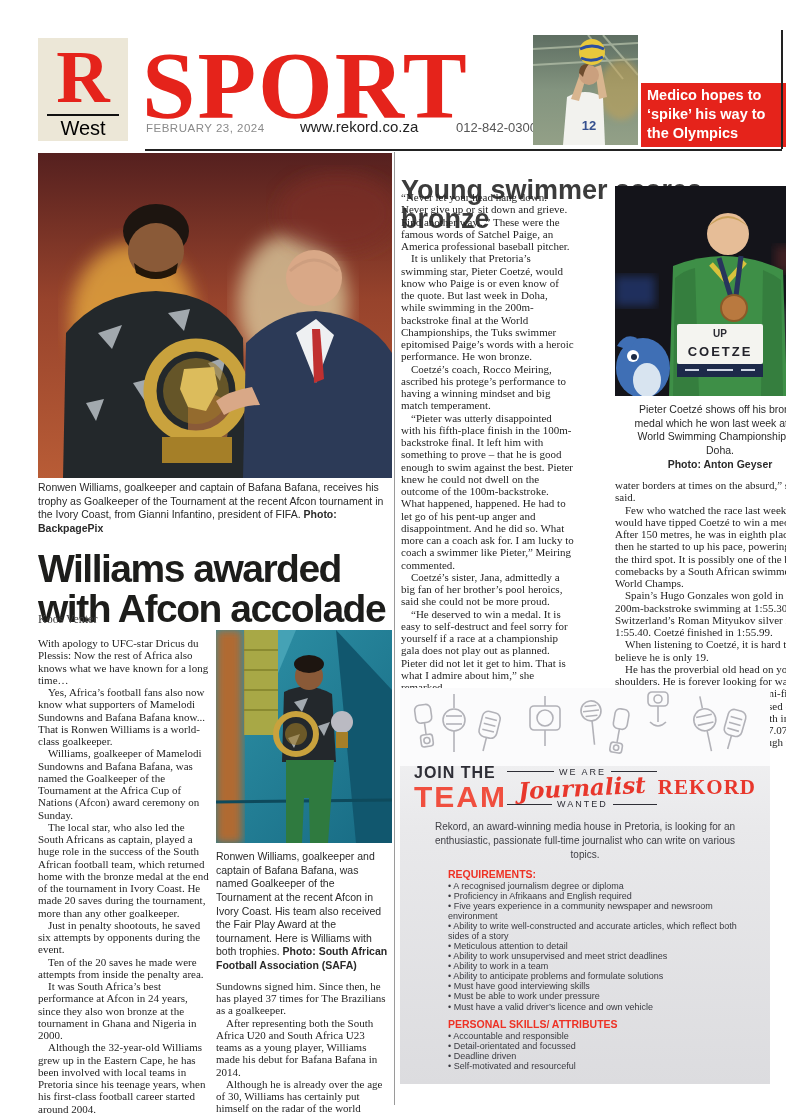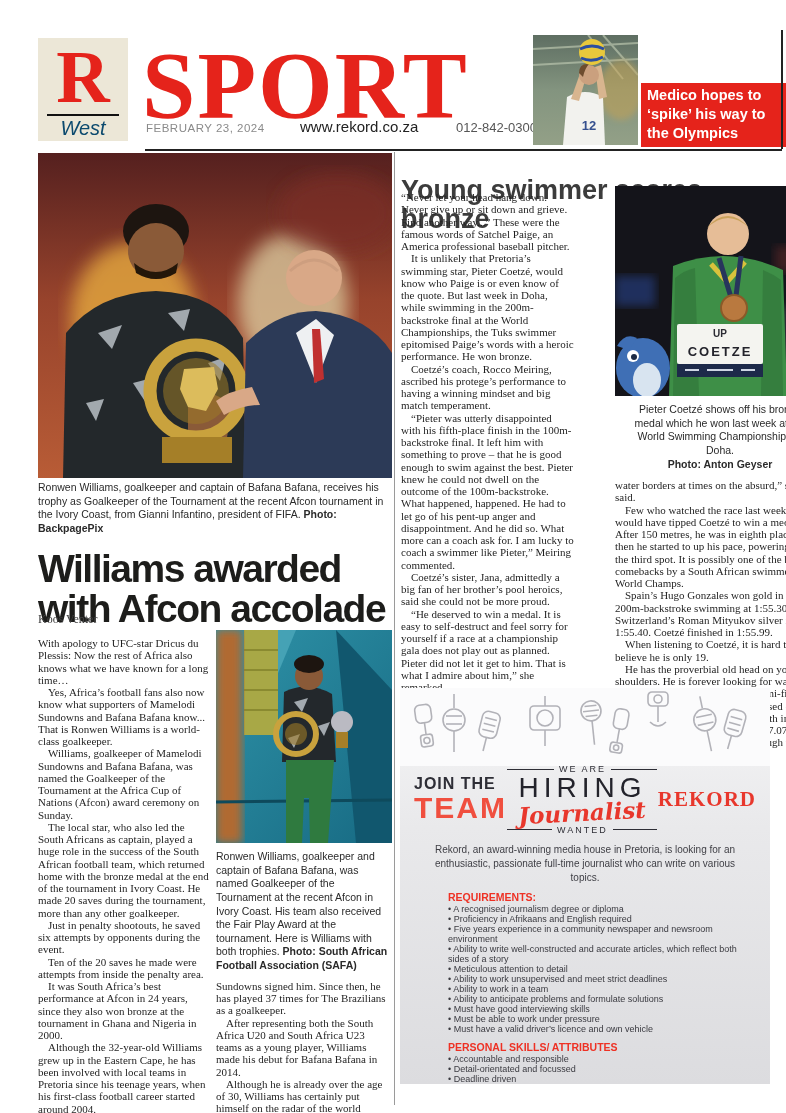--- a/index.html
+++ b/index.html
@@ -3,21 +3,21 @@
 <meta charset="utf-8">
 <style>
   html,body{margin:0;padding:0;background:#ffffff;}
   .page{position:relative;width:786px;height:1113px;background:#fff;overflow:hidden;
         font-family:"Liberation Serif",serif;color:#1f1f1f;}
 
   
   .logo{position:absolute;left:38px;top:38px;width:90px;height:103px;background:#ece7d7;text-align:center;}
   .logo-r{font-family:"Liberation Serif",serif;font-weight:bold;color:#e5231b;font-size:74px;line-height:74px;margin-top:2px;}
   .logo-line{border-top:2px solid #111;margin:0 9px;}
-  .logo-west{font-family:"Liberation Sans",sans-serif;font-size:20px;color:#0c4a6e;line-height:24px;font-style:italic;}
+  .logo-west{font-family:"Liberation Sans",sans-serif;font-size:20px;color:#000000;line-height:24px;}
   .sport{position:absolute;left:142px;top:36px;font-family:"Liberation Serif",serif;font-weight:bold;
          color:#e5231b;font-size:96px;line-height:100px;letter-spacing:2px;}
   .mast-date{position:absolute;left:146px;top:122px;font-family:"Liberation Sans",sans-serif;font-size:11.5px;color:#8a8a8a;letter-spacing:.5px;}
   .mast-site{position:absolute;left:300px;top:118px;font-family:"Liberation Sans",sans-serif;font-size:15px;color:#222;text-align:right;}
   .mast-phone{position:absolute;left:456px;top:120px;font-family:"Liberation Sans",sans-serif;font-size:13px;color:#555;}
   .vb-photo{position:absolute;left:533px;top:35px;width:105px;height:110px;}
   .teaser{position:absolute;left:641px;top:83px;width:140px;background:#e5231b;color:#fff;
           font-family:"Liberation Sans",sans-serif;font-weight:bold;font-size:14.5px;line-height:1.3;padding:3px 5px 4px 6px;}
   .mast-hrule{position:absolute;left:145px;top:149px;width:637px;border-top:2px solid #222;}
   .mast-vrule{position:absolute;left:781px;top:30px;height:119px;border-left:2px solid #222;}
@@ -348,21 +348,20 @@
       </g>
     </svg>
 
     <div class="ad-head">
       <div>
         <div class="ad-join">JOIN THE</div>
         <div class="ad-team">TEAM</div>
       </div>
       <div class="ad-center">
         <div class="ad-weare">WE ARE</div>
-        <div class="ad-hiring">HIRING</div>
         <div class="ad-journalist">Journalist</div>
         <div class="ad-wanted">WANTED</div>
       </div>
       <div class="ad-rekord">REKORD</div>
     </div>
 
     <div class="ad-intro">Rekord, an award-winning media house in Pretoria, is looking for an enthusiastic, passionate full-time journalist who can write on various topics.</div>
 
     <div class="ad-body">
       <div class="ad-title">REQUIREMENTS:</div>

